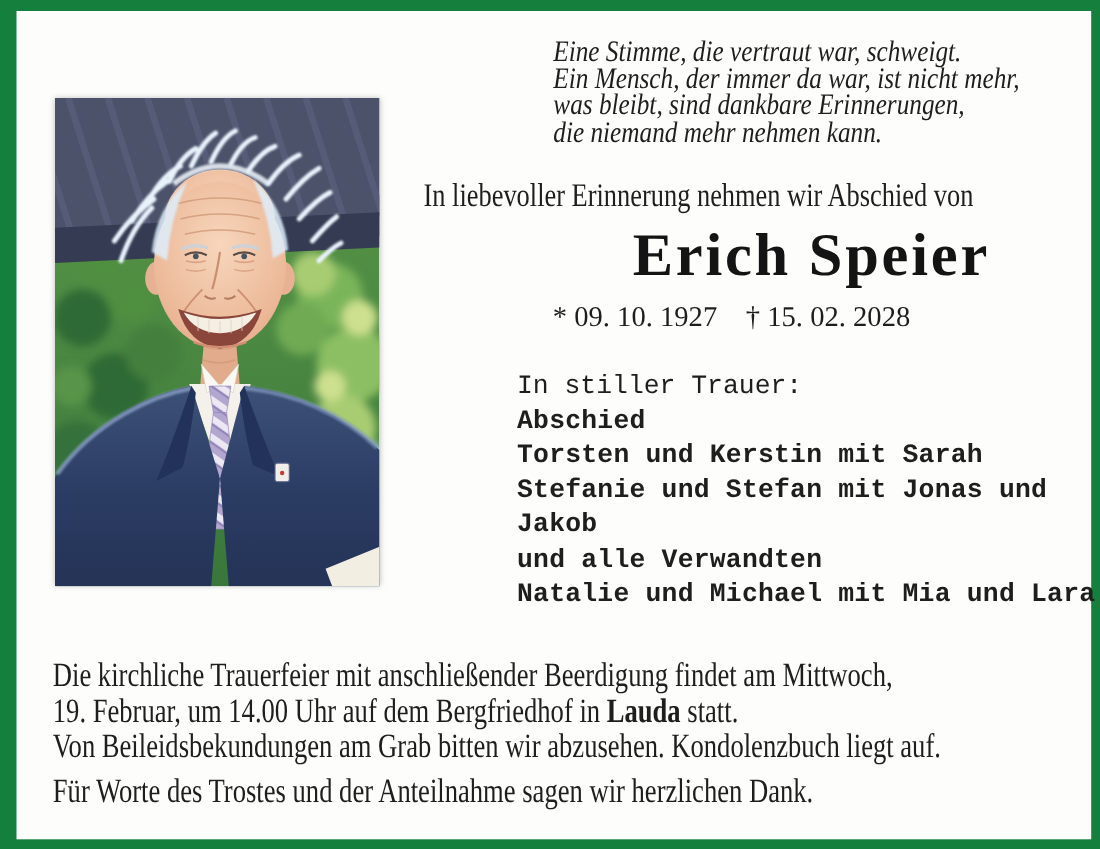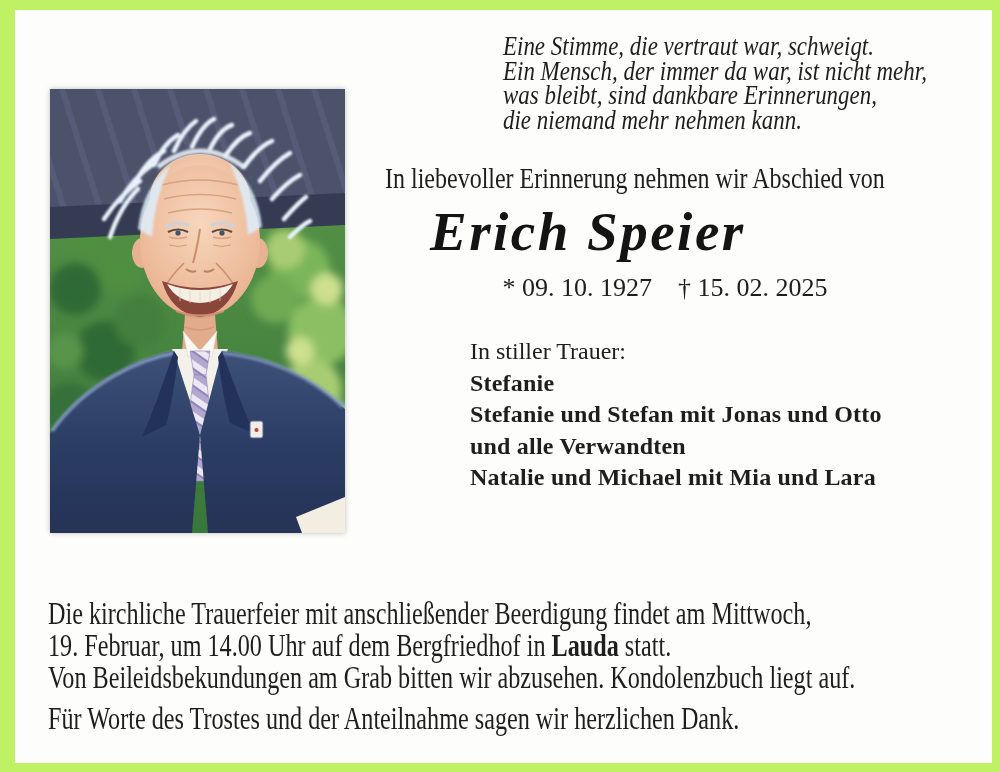--- a/index.html
+++ b/index.html
@@ -1,28 +1,28 @@
 <!DOCTYPE html>
 <html lang="de"><head>
 <meta charset="utf-8">
 <style>
   html,body{margin:0;padding:0;}
   body{width:1000px;height:772px;background:#444;font-family:"Liberation Serif","DejaVu Serif",serif;}
-  .frame{position:relative;width:1000px;height:772px;background:#bef264;overflow:hidden;}
+  .frame{position:relative;width:1000px;height:772px;background:#15803d;overflow:hidden;}
   .sheet{position:absolute;left:15px;top:10px;right:8px;bottom:9px;background:#fdfdfc;}
   .abs{position:absolute;color:#1e1e1e;}
   .cond{transform:scaleX(0.80);transform-origin:left top;white-space:nowrap;}
   .cond85{transform:scaleX(0.85);transform-origin:left top;white-space:nowrap;}
   .cond78{transform:scaleX(0.78);transform-origin:left top;white-space:nowrap;}
   .poem{left:503px;top:34px;font-style:italic;font-size:27px;line-height:24.5px;}
   .intro{left:385px;top:161px;font-size:30px;}
-  .namebox{left:430px;top:204px;width:470px;text-align:left;font-style:italic;}
+  .namebox{left:430px;top:204px;width:470px;text-align:right;}
   .name{font-size:55px;font-weight:bold;letter-spacing:2.5px;line-height:56px;color:#141414;}
   .dates{left:430px;top:273px;width:470px;display:flex;justify-content:center;gap:26px;font-size:26px;}
-  .mourning{left:470px;top:336px;font-size:24px;line-height:31.5px;}
+  .mourning{left:470px;top:336px;font-size:24px;line-height:31.5px;font-family:Liberation Mono, monospace;}
   .mourning .bold{font-weight:bold;letter-spacing:0.2px;}
   .funeral{left:48px;top:598px;font-size:31px;line-height:32px;}
   .thanks{left:48px;top:701px;font-size:31px;}
   .photo{position:absolute;left:50px;top:89px;width:295px;height:444px;box-shadow:0 0 5px rgba(60,60,60,.35);}
   .photo svg{display:block;width:295px;height:444px;}
   b{font-weight:bold;}
 </style>
 </head>
 <body>
 
@@ -193,27 +193,28 @@
   </div>
 
   <div class="abs intro cond">In liebevoller Erinnerung nehmen wir Abschied von</div>
 
   <div class="abs namebox">
     <div class="name">Erich Speier</div>
   </div>
 
   <div class="abs dates">
     <span>* 09. 10. 1927</span>
-    <span>† 15. 02. 2025</span>
+    <span>† 15. 02. 2028</span>
   </div>
 
   <div class="abs mourning">
     <div>In stiller Trauer:</div>
-    <div class="bold">Stefanie</div>
-    <div class="bold">Stefanie und Stefan mit Jonas und Otto</div>
+    <div class="bold">Abschied</div>
+    <div class="bold">Torsten und Kerstin mit Sarah</div>
+    <div class="bold">Stefanie und Stefan mit Jonas und Jakob</div>
     <div class="bold">und alle Verwandten</div>
     <div class="bold">Natalie und Michael mit Mia und Lara</div>
   </div>
 
   <div class="abs funeral">
     <div class="cond78">Die kirchliche Trauerfeier mit anschließender Beerdigung findet am Mittwoch,</div>
     <div class="cond78"><span>19. Februar, um 14.00 Uhr auf dem Bergfriedhof in </span><b>Lauda</b><span> statt.</span></div>
     <div class="cond78">Von Beileidsbekundungen am Grab bitten wir abzusehen. Kondolenzbuch liegt auf.</div>
   </div>
 

